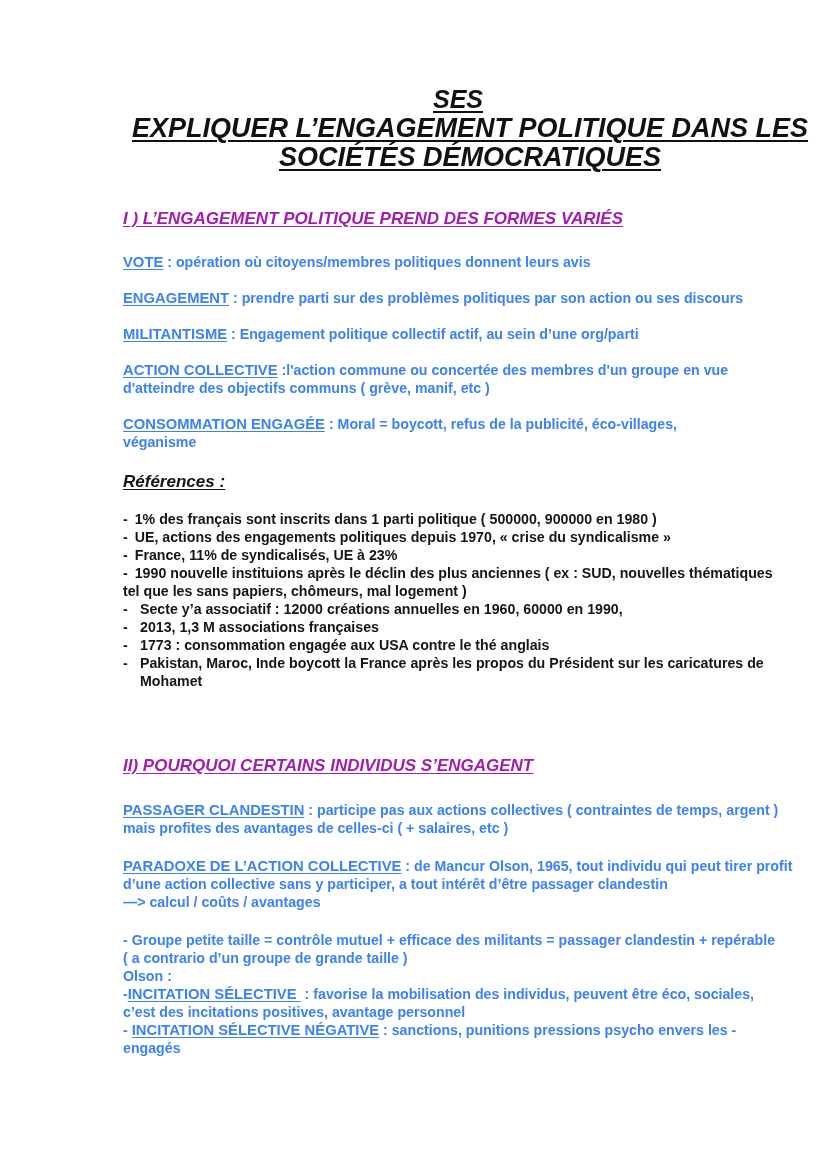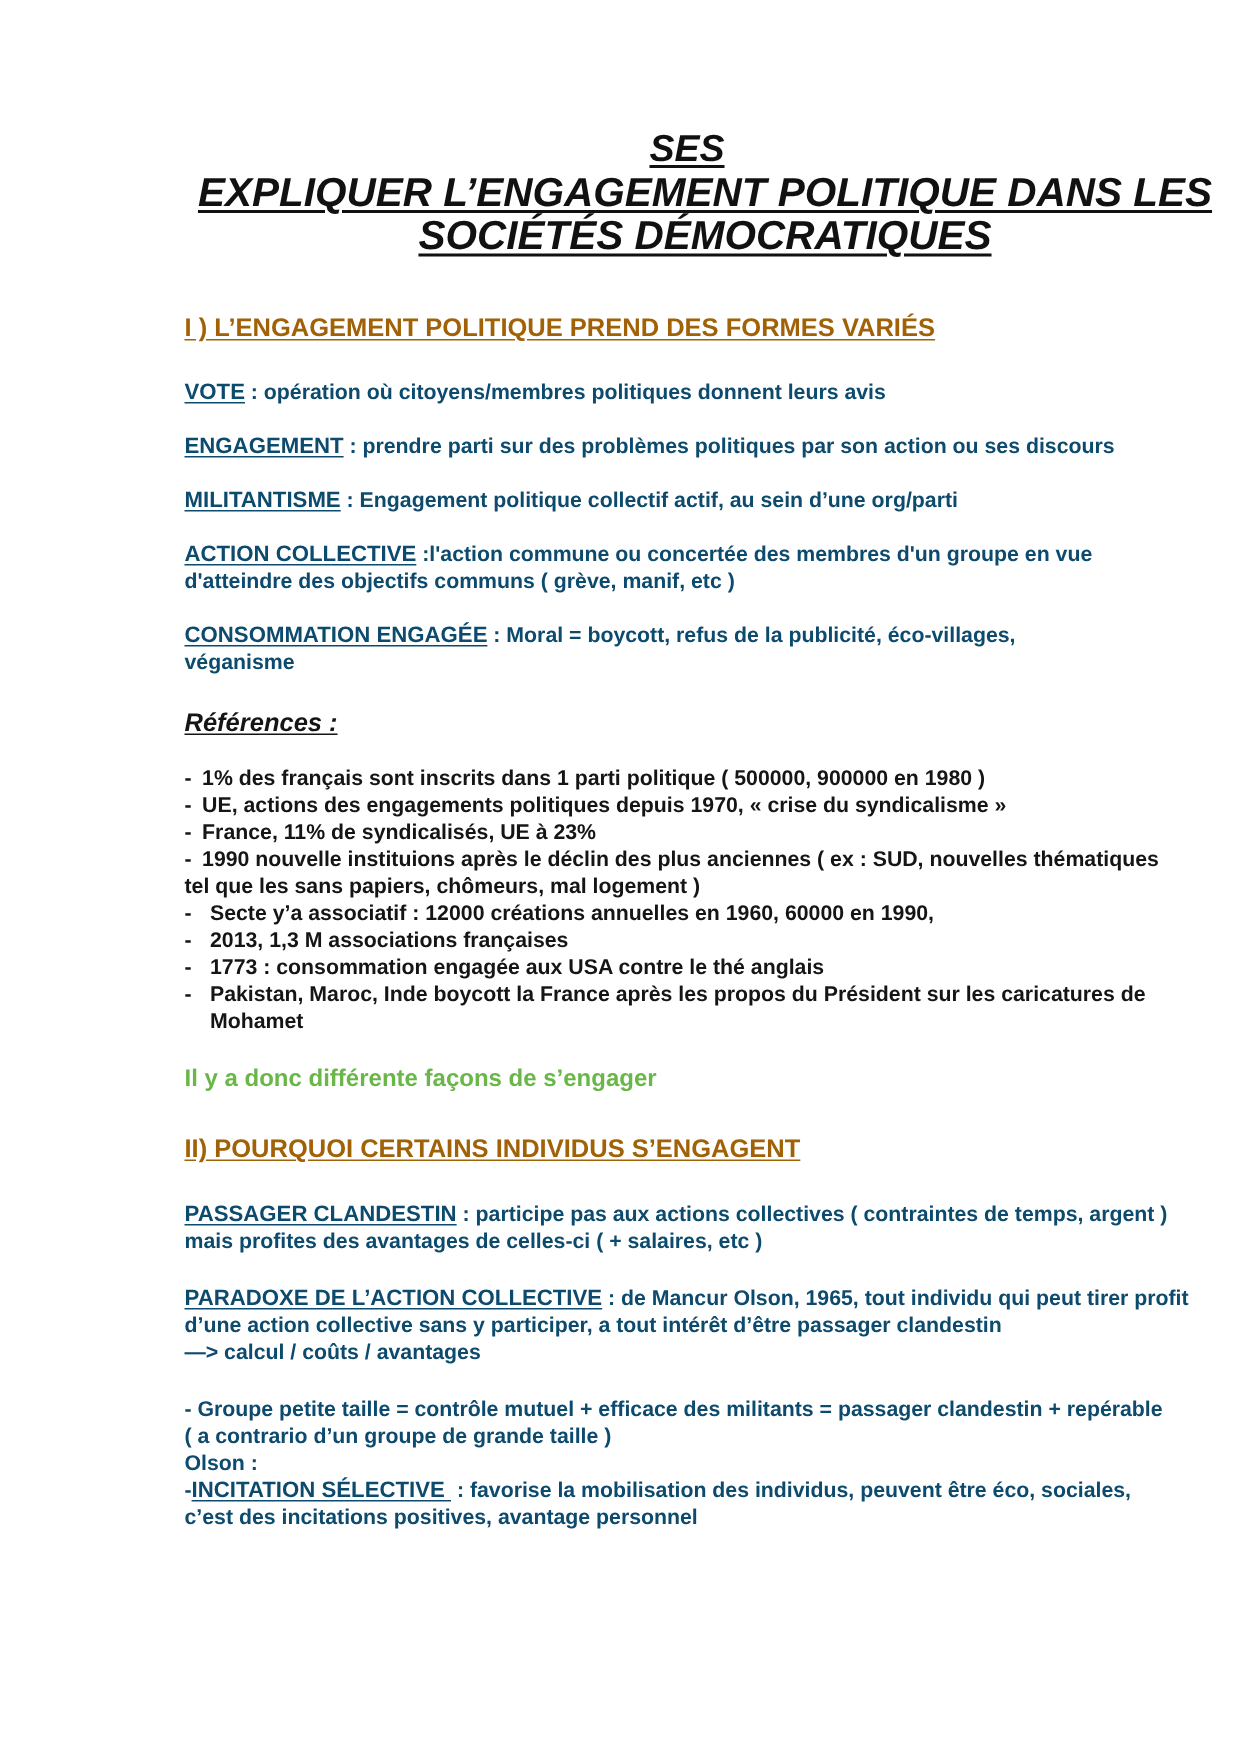--- a/index.html
+++ b/index.html
@@ -48,30 +48,31 @@
     padding-left: 24px;
   }
   .abs {
     position: absolute;
     left: 79px;
     right: 60px;
   }
   .section-heading {
     font-size: 17px;
     font-weight: bold;
-    color: #a16207;
+    font-style: italic;
+    color: #a21caf;
     text-decoration: underline;
     text-underline-offset: 2px;
     line-height: 22px;
   }
   .para {
     font-size: 14.2px;
     font-weight: bold;
     line-height: 18px;
-    color: #0c4a6e;
+    color: #3b82f6;
   }
   .term {
     text-decoration: underline;
     text-underline-offset: 2px;
     font-size: 14.8px;
   }
   .refs-heading {
     font-size: 17px;
     font-weight: bold;
     font-style: italic;
@@ -148,32 +149,32 @@
     <li class="dash-inline"><span class="dash">-</span><span>1% des français sont inscrits dans 1 parti politique ( 500000, 900000 en 1980 )</span></li>
     <li class="dash-inline"><span class="dash">-</span><span>UE, actions des engagements politiques depuis 1970, « crise du syndicalisme »</span></li>
     <li class="dash-inline"><span class="dash">-</span><span>France, 11% de syndicalisés, UE à 23%</span></li>
     <li class="dash-inline" style="padding-right:20px;"><span class="dash">-</span><span>1990 nouvelle instituions après le déclin des plus anciennes ( ex : SUD, nouvelles thématiques tel que les sans papiers, chômeurs, mal logement )</span></li>
     <li class="dash-hang"><span class="dash">-</span><span>Secte y’a associatif : 12000 créations annuelles en 1960, 60000 en 1990,</span></li>
     <li class="dash-hang"><span class="dash">-</span><span>2013, 1,3 M associations françaises</span></li>
     <li class="dash-hang"><span class="dash">-</span><span>1773 : consommation engagée aux USA contre le thé anglais</span></li>
     <li class="dash-hang"><span class="dash">-</span><span>Pakistan, Maroc, Inde boycott la France après les propos du Président sur les caricatures de Mohamet</span></li>
   </ul>
 
-  <div class="abs conclusion" style="top:710px;">Il y a donc différente façons de s’engager</div>
 
   <div class="abs section-heading" style="top:755px;">II) POURQUOI CERTAINS INDIVIDUS S’ENGAGENT</div>
 
   <div class="abs para" style="top:801px; right:78px;">
     <span class="term">PASSAGER CLANDESTIN</span><span> : </span><span>participe pas aux actions collectives ( contraintes de temps, argent ) mais profites des avantages de celles-ci ( + salaires, etc )</span>
   </div>
 
   <div class="abs para" style="top:857px; right:70px;">
     <span class="term">PARADOXE DE L’ACTION COLLECTIVE</span><span> : </span><span>de Mancur Olson, 1965, tout individu qui peut tirer profit d’une action collective sans y participer, a tout intérêt d’être passager clandestin</span><br>
     <span>—&gt; calcul / coûts / avantages</span>
   </div>
 
   <div class="abs para" style="top:931px; right:90px;">
     <div>- Groupe petite taille = contrôle mutuel + efficace des militants = passager clandestin + repérable ( a contrario d’un groupe de grande taille )</div>
     <div>Olson :</div>
     <div><span>-</span><span class="term" style="white-space:pre;">INCITATION SÉLECTIVE </span><span> : favorise la mobilisation des individus, peuvent être éco, sociales, c’est des incitations positives, avantage personnel</span></div>
+    <div><span style="white-space:pre;">- </span><span class="term">INCITATION SÉLECTIVE NÉGATIVE</span><span> : sanctions, punitions pressions psycho envers les - engagés</span></div>
   </div>
 
 </div>
 
 </body></html>

